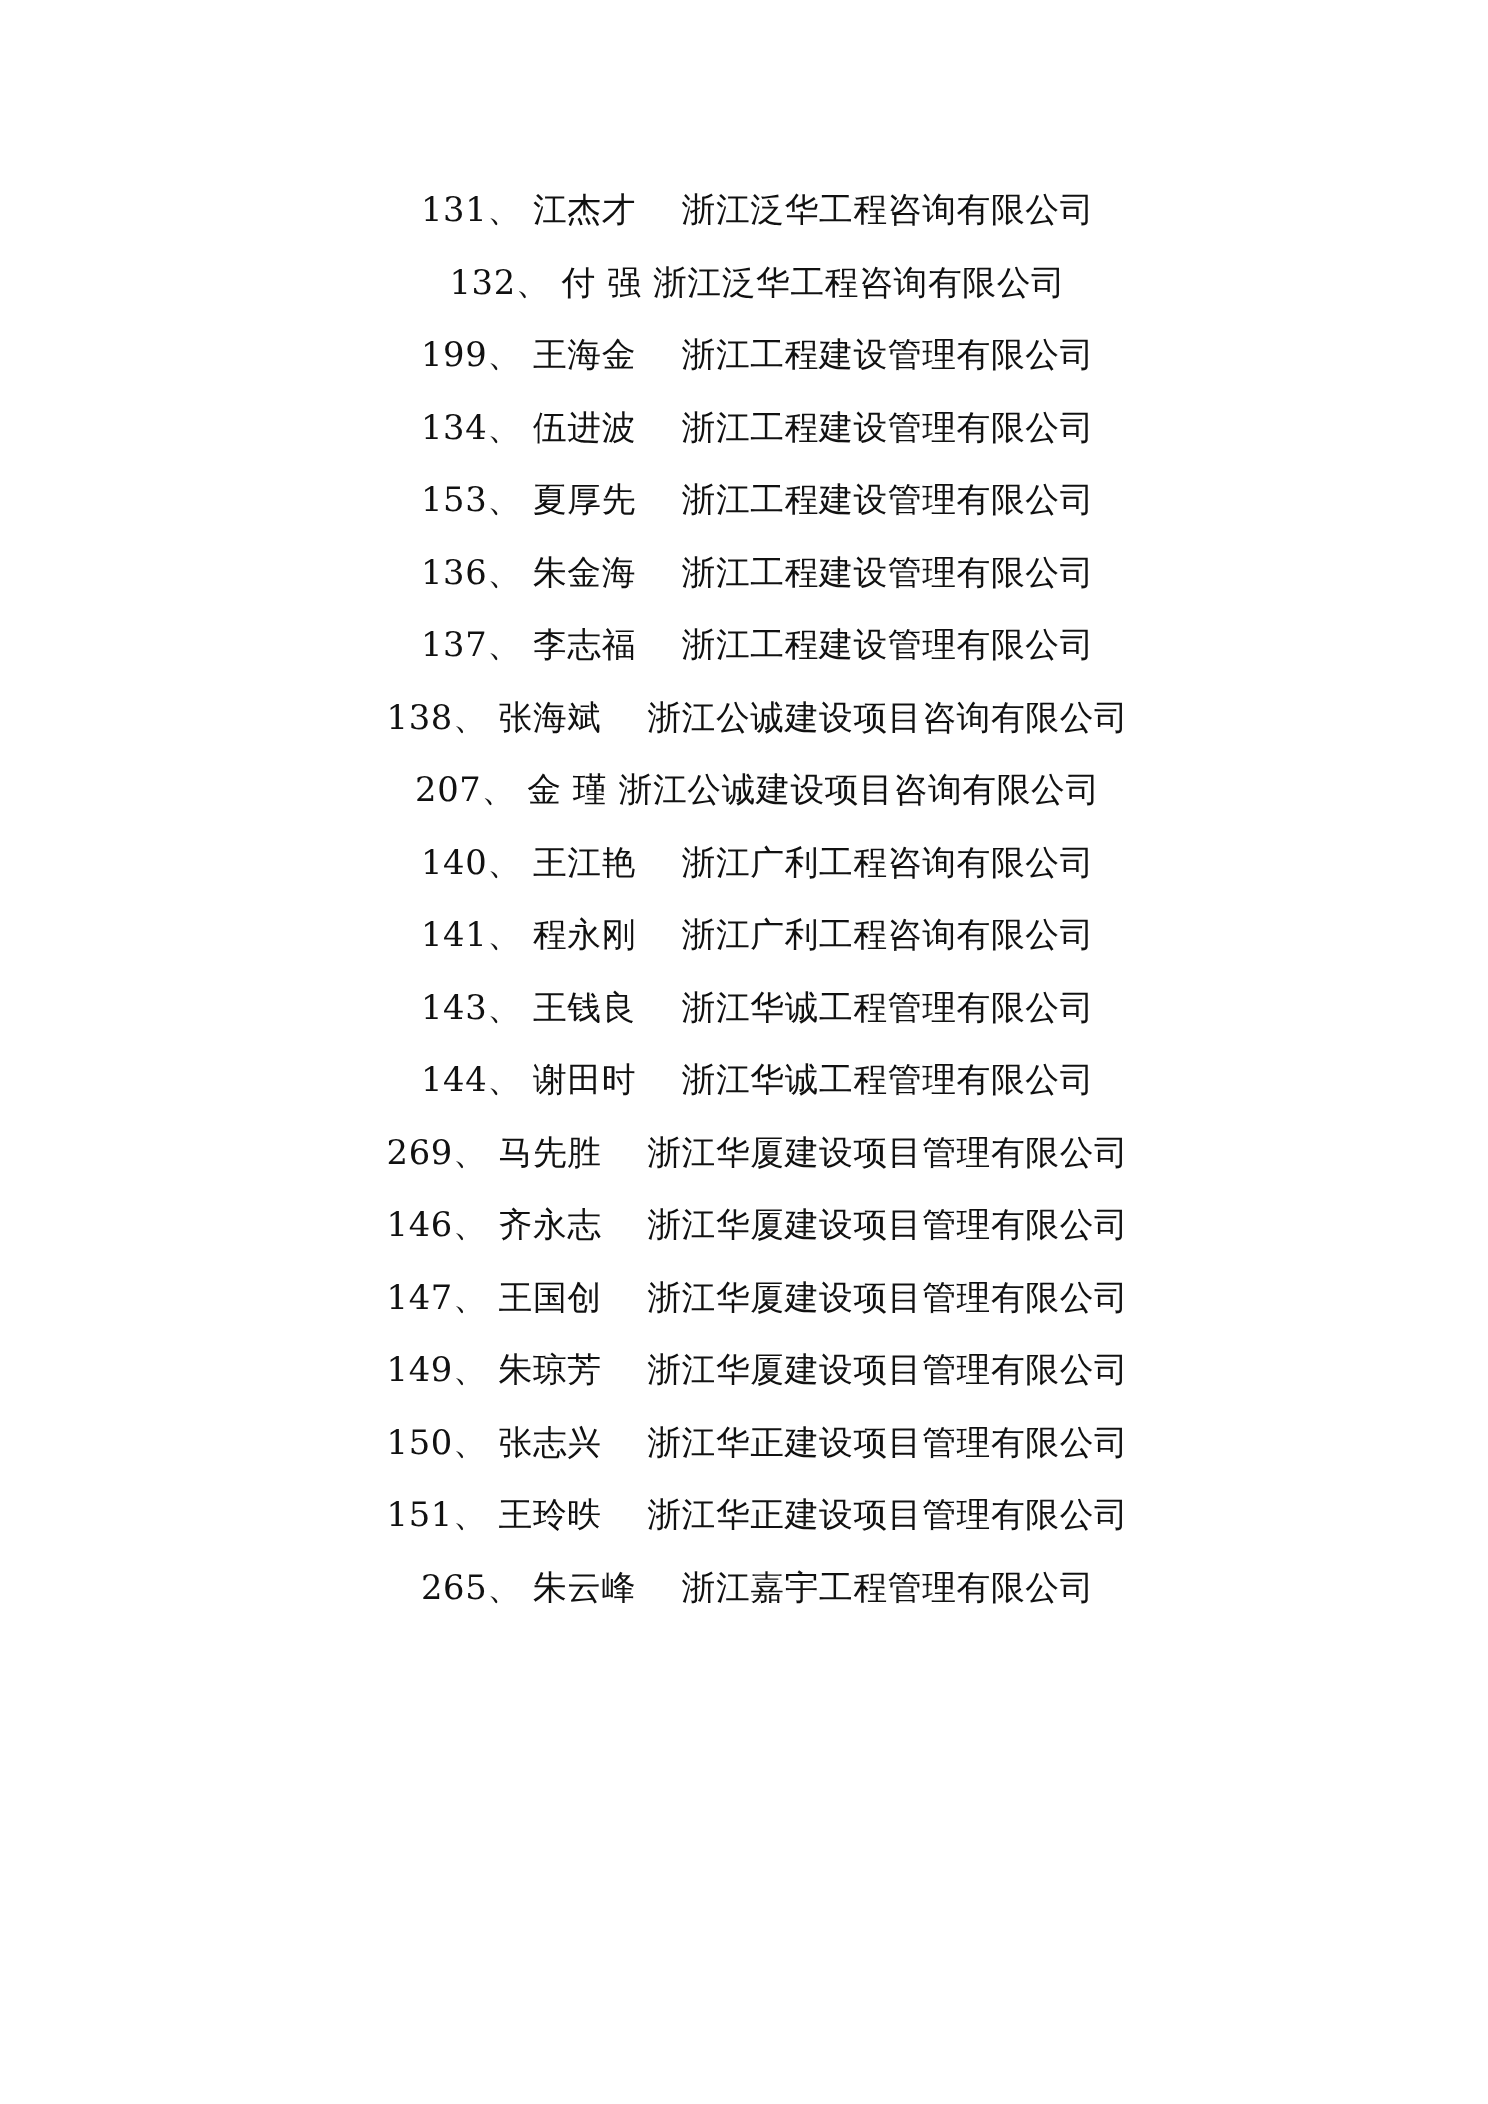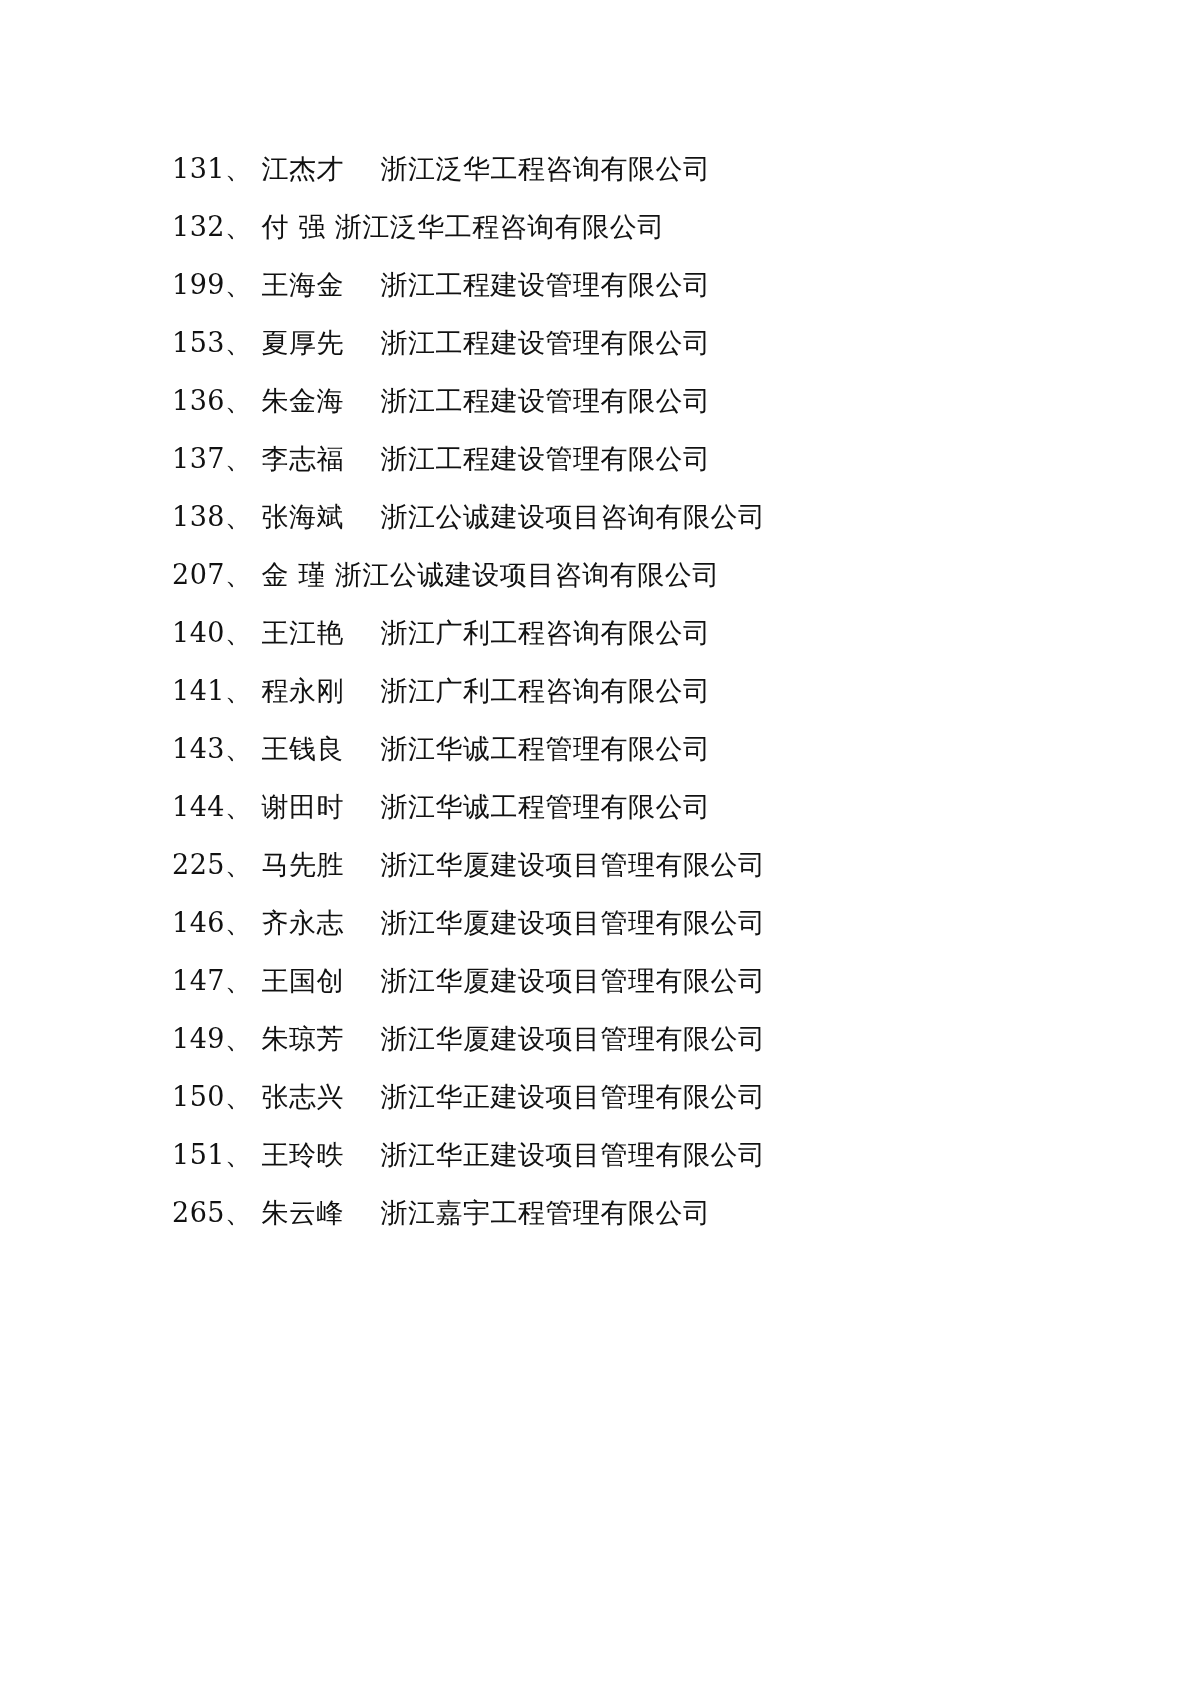--- a/index.html
+++ b/index.html
@@ -26,40 +26,42 @@
     margin: 0;
     padding: 0;
   }
   .entry {
     display: block;
     font-size: 27px;
     line-height: 58px;
     white-space: pre;
     letter-spacing: 0.5px;
     color: #111111;
+    text-align: center;
   }
 </style>
 </head>
 <body>
 
 <div class="page">
   <ul class="entry-list">
     <li class="entry">131、 江杰才    浙江泛华工程咨询有限公司</li>
     <li class="entry">132、 付 强 浙江泛华工程咨询有限公司</li>
     <li class="entry">199、 王海金    浙江工程建设管理有限公司</li>
+    <li class="entry">134、 伍进波    浙江工程建设管理有限公司</li>
     <li class="entry">153、 夏厚先    浙江工程建设管理有限公司</li>
     <li class="entry">136、 朱金海    浙江工程建设管理有限公司</li>
     <li class="entry">137、 李志福    浙江工程建设管理有限公司</li>
     <li class="entry">138、 张海斌    浙江公诚建设项目咨询有限公司</li>
     <li class="entry">207、 金 瑾 浙江公诚建设项目咨询有限公司</li>
     <li class="entry">140、 王江艳    浙江广利工程咨询有限公司</li>
     <li class="entry">141、 程永刚    浙江广利工程咨询有限公司</li>
     <li class="entry">143、 王钱良    浙江华诚工程管理有限公司</li>
     <li class="entry">144、 谢田时    浙江华诚工程管理有限公司</li>
-    <li class="entry">225、 马先胜    浙江华厦建设项目管理有限公司</li>
+    <li class="entry">269、 马先胜    浙江华厦建设项目管理有限公司</li>
     <li class="entry">146、 齐永志    浙江华厦建设项目管理有限公司</li>
     <li class="entry">147、 王国创    浙江华厦建设项目管理有限公司</li>
     <li class="entry">149、 朱琼芳    浙江华厦建设项目管理有限公司</li>
     <li class="entry">150、 张志兴    浙江华正建设项目管理有限公司</li>
     <li class="entry">151、 王玲昳    浙江华正建设项目管理有限公司</li>
     <li class="entry">265、 朱云峰    浙江嘉宇工程管理有限公司</li>
   </ul>
 </div>
 
 </body></html>

